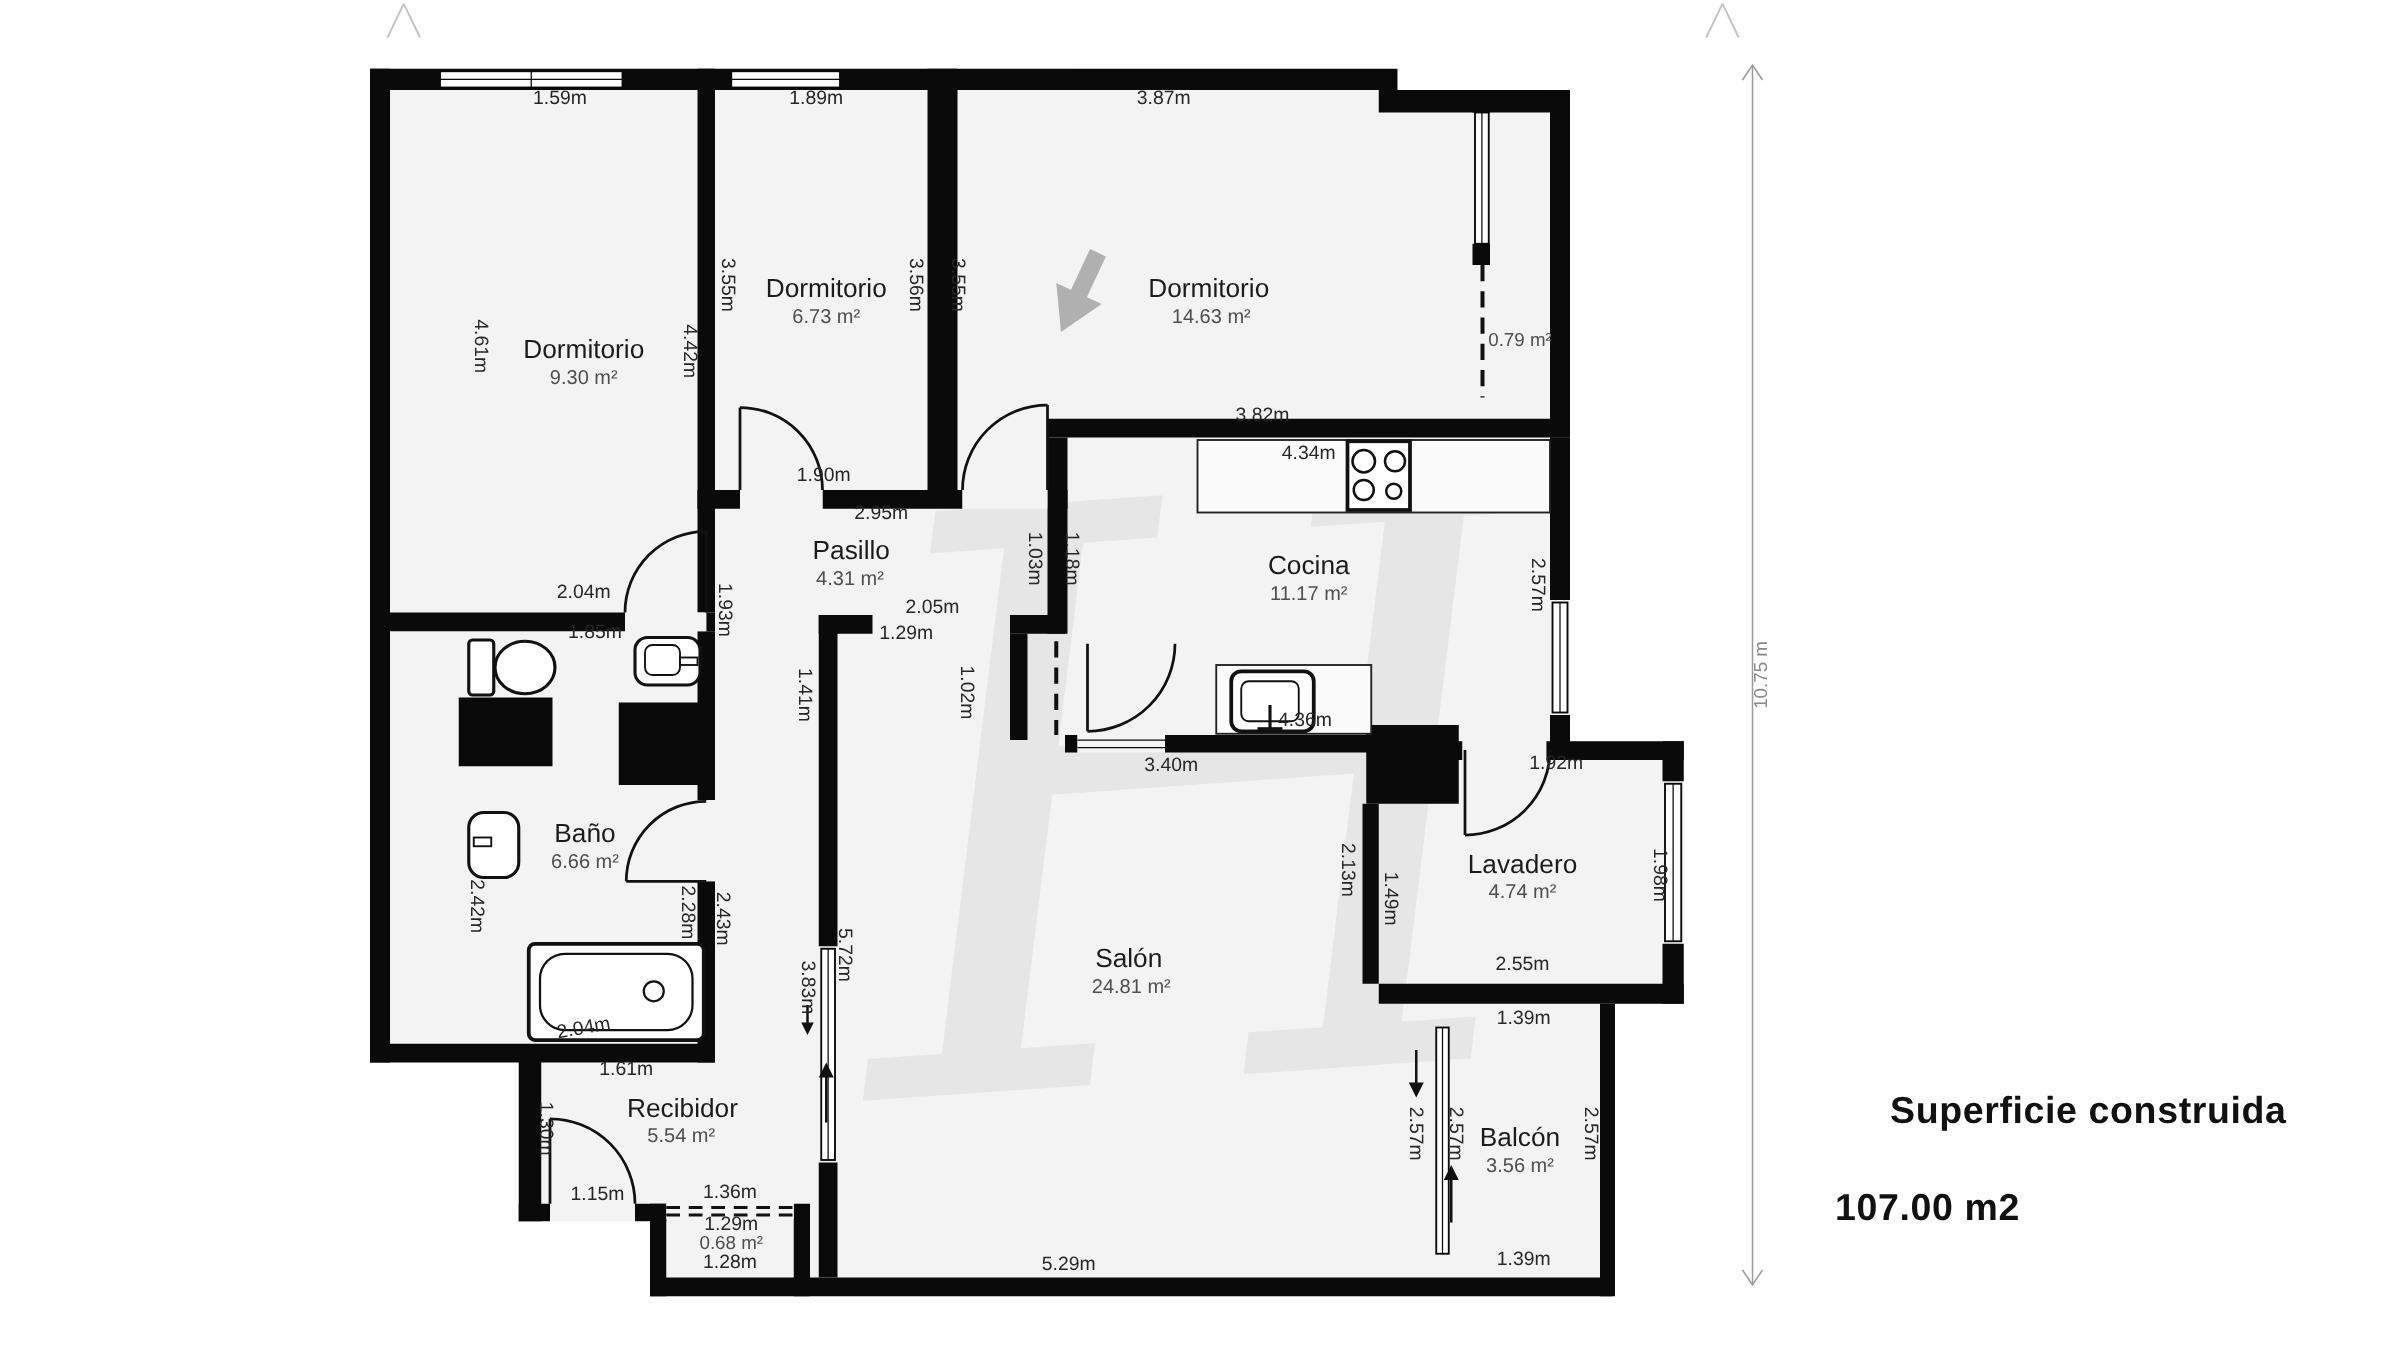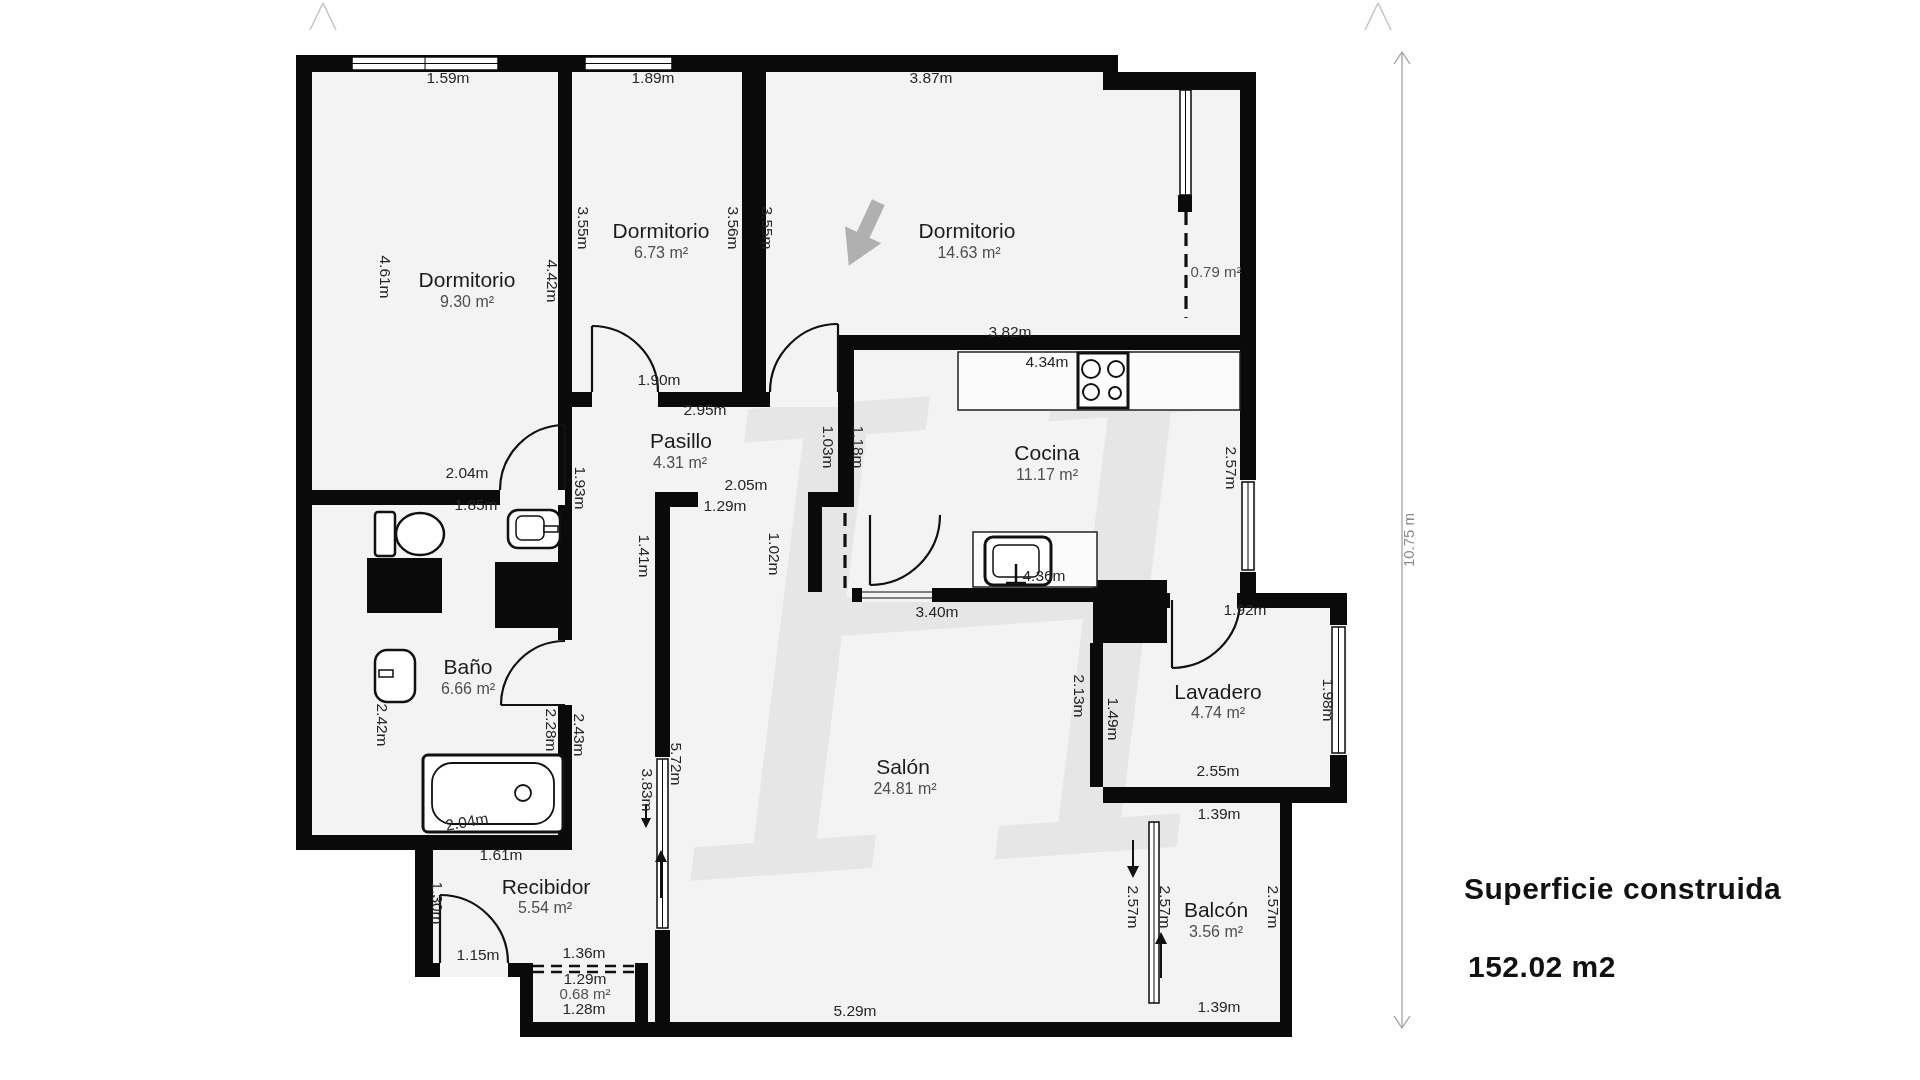--- a/index.html
+++ b/index.html
@@ -5,21 +5,21 @@
   html,body{margin:0;padding:0;background:#ffffff;}
   .canvas{position:relative;width:1920px;height:1080px;background:#ffffff;overflow:hidden;
           font-family:"Liberation Sans", sans-serif;}
   svg{position:absolute;left:0;top:0;}
   text{font-family:"Liberation Sans", sans-serif;}
   .room-name{font-size:21px;fill:#1b1b1b;text-anchor:middle;dominant-baseline:middle;}
   .room-area{font-size:16px;fill:#4f4f4f;text-anchor:middle;dominant-baseline:middle;}
   .room-area.small{font-size:15px;}
   .dim{font-size:15.5px;fill:#262626;text-anchor:middle;dominant-baseline:middle;}
   .dimline{font-size:15px;fill:#8a8a8a;text-anchor:middle;dominant-baseline:middle;}
-  .summary{position:absolute;left:1464px;top:872px;color:#111111;font-weight:bold;
+  .summary{position:absolute;left:1512px;top:872px;color:#111111;font-weight:bold;
            font-size:30px;letter-spacing:0.5px;}
   .summary-value{position:absolute;left:1468px;top:950px;color:#111111;font-weight:bold;
            font-size:30px;letter-spacing:0.5px;}
   .wall{fill:#0a0a0a;}
   .floor{fill:#f3f3f3;}
   .winrect{fill:#ffffff;stroke:#0a0a0a;stroke-width:1.5;}
   .winline{stroke:#0a0a0a;stroke-width:1;}
   .open{fill:#f3f3f3;}
   .door{stroke:#111;stroke-width:2.2;fill:none;}
   .dash{stroke:#111;stroke-width:3.2;fill:none;stroke-dasharray:13 8;}
@@ -318,14 +318,14 @@
         <text class="dim" transform="translate(855 1012) rotate(0)">5.29m</text>
         <text class="dim" transform="translate(1132 907) rotate(90)">2.57m</text>
         <text class="dim" transform="translate(1164 907) rotate(90)">2.57m</text>
         <text class="dim" transform="translate(1272 907) rotate(90)">2.57m</text>
         <text class="dim" transform="translate(1219 1008) rotate(0)">1.39m</text>
         <text class="dimline" transform="translate(1410 540) rotate(-90)">10.75 m</text>
       </g>
 </svg>
 
 <div class="summary">Superficie construida</div>
-<div class="summary-value">152.02 m2</div>
+<div class="summary-value">107.00 m2</div>
 </div>
 
 </body></html>

